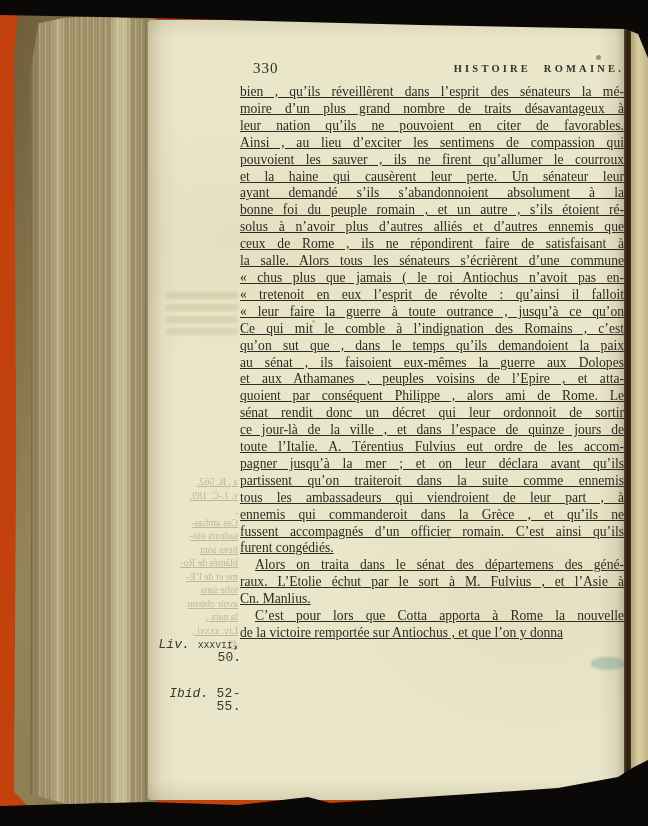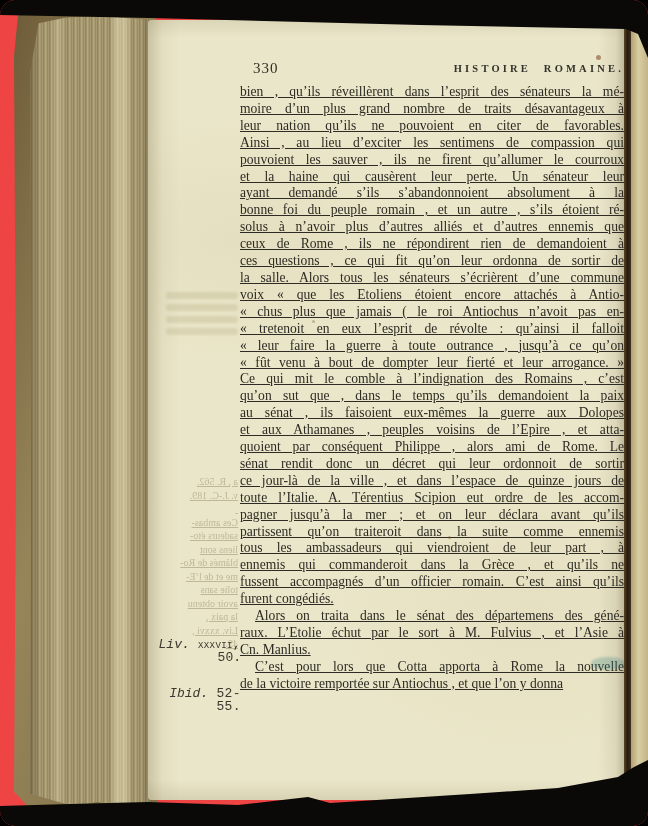--- a/index.html
+++ b/index.html
@@ -1,20 +1,19 @@
 <!DOCTYPE html>
 <html><head>
 <meta charset="utf-8">
 <style>
   html,body{margin:0;padding:0;background:#000;}
   .stage{
     position:relative;width:648px;height:826px;overflow:hidden;
-    background:#ef4444;
+    background:#c2410c;
     font-family:"Liberation Serif", serif;
-    border-radius:15px;
   }
   
   .cover-edge{
     position:absolute;left:14px;top:8px;width:146px;height:808px;z-index:1;
     background:linear-gradient(105deg,#6d5c38,#97855a 45%,#7e6c44);
     clip-path:polygon(3% 0.4%,60% 0,97% 0.8%,100% 50%,98% 99%,55% 100%,12% 99.3%,0 97%,1.5% 55%,0 6%);
   }
   .fore-edge{
     position:absolute;left:30px;top:16px;width:122px;height:792px;z-index:2;
     background:
@@ -138,36 +137,33 @@
       <div class="para">
           <div class="bline">bien , qu’ils réveillèrent dans l’esprit des sénateurs la mé-</div>
           <div class="bline">moire d’un plus grand nombre de traits désavantageux à</div>
           <div class="bline">leur nation qu’ils ne pouvoient en citer de favorables.</div>
           <div class="bline">Ainsi , au lieu d’exciter les sentimens de compassion qui</div>
           <div class="bline">pouvoient les sauver , ils ne firent qu’allumer le courroux</div>
           <div class="bline">et la haine qui causèrent leur perte. Un sénateur leur</div>
           <div class="bline">ayant demandé s’ils s’abandonnoient absolument à la</div>
           <div class="bline">bonne foi du peuple romain , et un autre , s’ils étoient ré-</div>
           <div class="bline">solus à n’avoir plus d’autres alliés et d’autres ennemis que</div>
-          <div class="bline">ceux de Rome , ils ne répondirent rien de demandoient à</div>
-          <div class="bline">ces questions , ce qui fit qu’on leur ordonna de sortir de</div>
+          <div class="bline">ceux de Rome , ils ne répondirent faire de satisfaisant à</div>
           <div class="bline">la salle. Alors tous les sénateurs s’écrièrent d’une commune</div>
-          <div class="bline">voix « que les Etoliens étoient encore attachés à Antio-</div>
           <div class="bline">« chus plus que jamais ( le roi Antiochus n’avoit pas en-</div>
           <div class="bline">« tretenoit en eux l’esprit de révolte : qu’ainsi il falloit</div>
           <div class="bline">« leur faire la guerre à toute outrance , jusqu’à ce qu’on</div>
-          <div class="bline">« fût venu à bout de dompter leur fierté et leur arrogance. »</div>
           <div class="bline">Ce qui mit le comble à l’indignation des Romains , c’est</div>
           <div class="bline">qu’on sut que , dans le temps qu’ils demandoient la paix</div>
           <div class="bline">au sénat , ils faisoient eux-mêmes la guerre aux Dolopes</div>
           <div class="bline">et aux Athamanes , peuples voisins de l’Epire , et atta-</div>
           <div class="bline">quoient par conséquent Philippe , alors ami de Rome. Le</div>
           <div class="bline">sénat rendit donc un décret qui leur ordonnoit de sortir</div>
           <div class="bline">ce jour-là de la ville , et dans l’espace de quinze jours de</div>
-          <div class="bline">toute l’Italie. A. Térentius Scipion eut ordre de les accom-</div>
+          <div class="bline">toute l’Italie. A. Térentius Fulvius eut ordre de les accom-</div>
           <div class="bline">pagner jusqu’à la mer ; et on leur déclara avant qu’ils</div>
           <div class="bline">partissent qu’on traiteroit dans la suite comme ennemis</div>
           <div class="bline">tous les ambassadeurs qui viendroient de leur part , à</div>
           <div class="bline">ennemis qui commanderoit dans la Grèce , et qu’ils ne</div>
           <div class="bline">fussent accompagnés d’un officier romain. C’est ainsi qu’ils</div>
           <div class="bline is-last">furent congédiés.</div>
         </div>
       <div class="para">
           <div class="bline is-indent">Alors on traita dans le sénat des départemens des géné-</div>
           <div class="bline">raux. L’Etolie échut par le sort à M. Fulvius , et l’Asie à</div>

